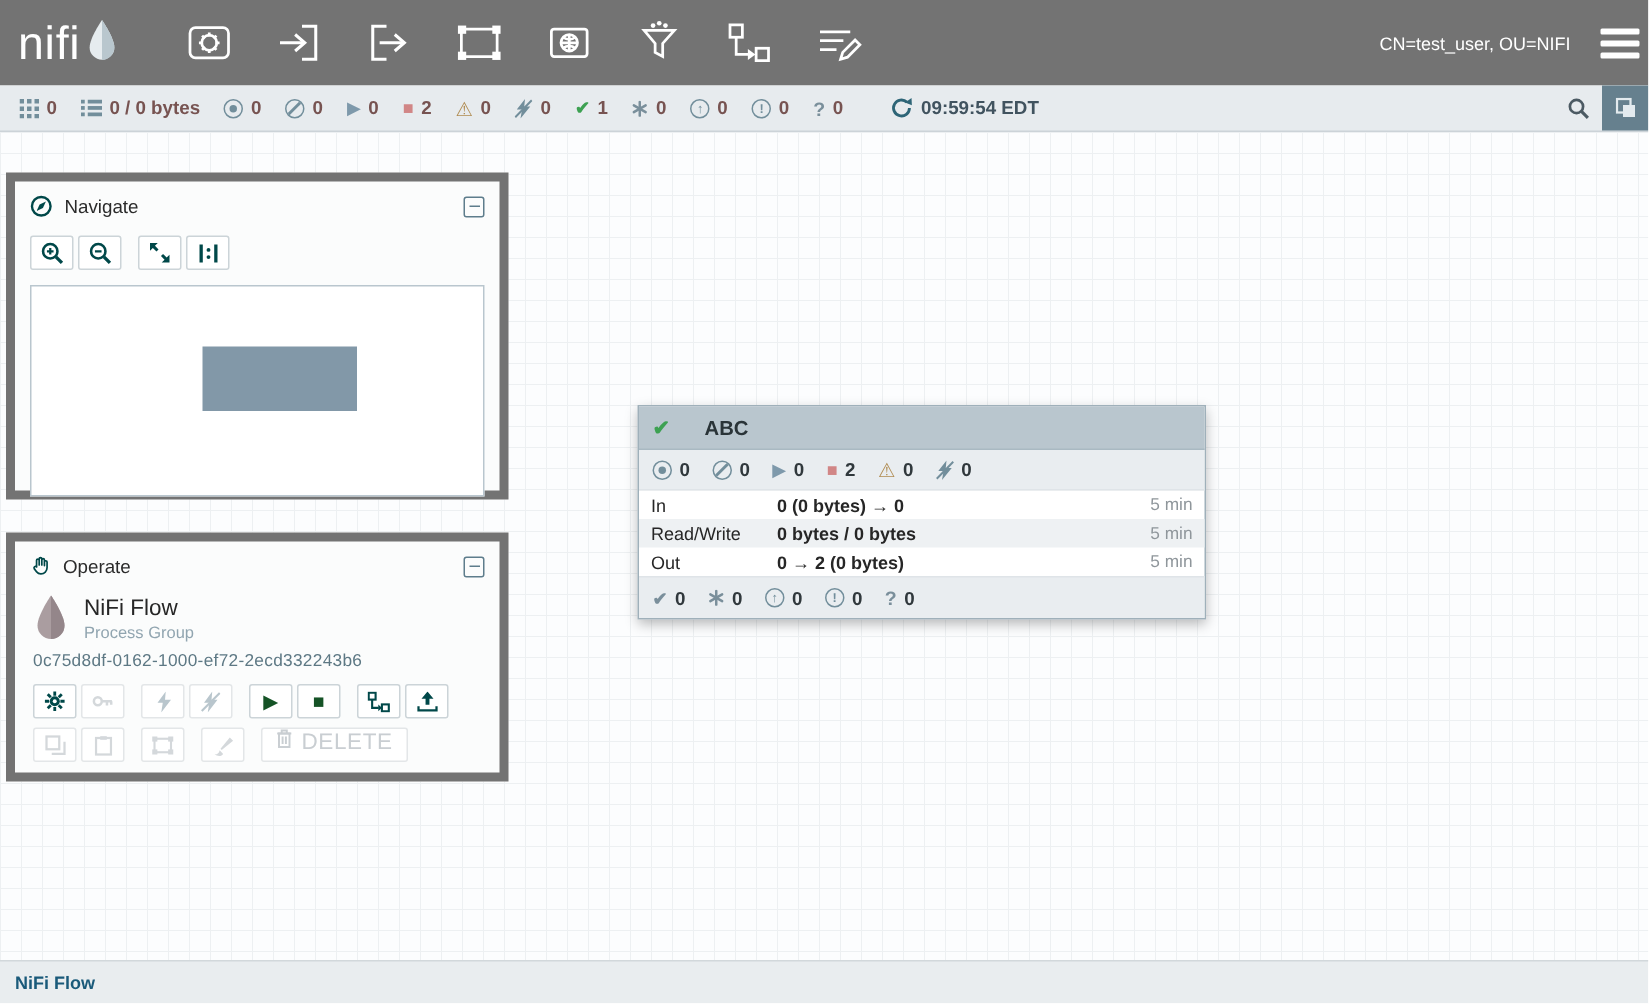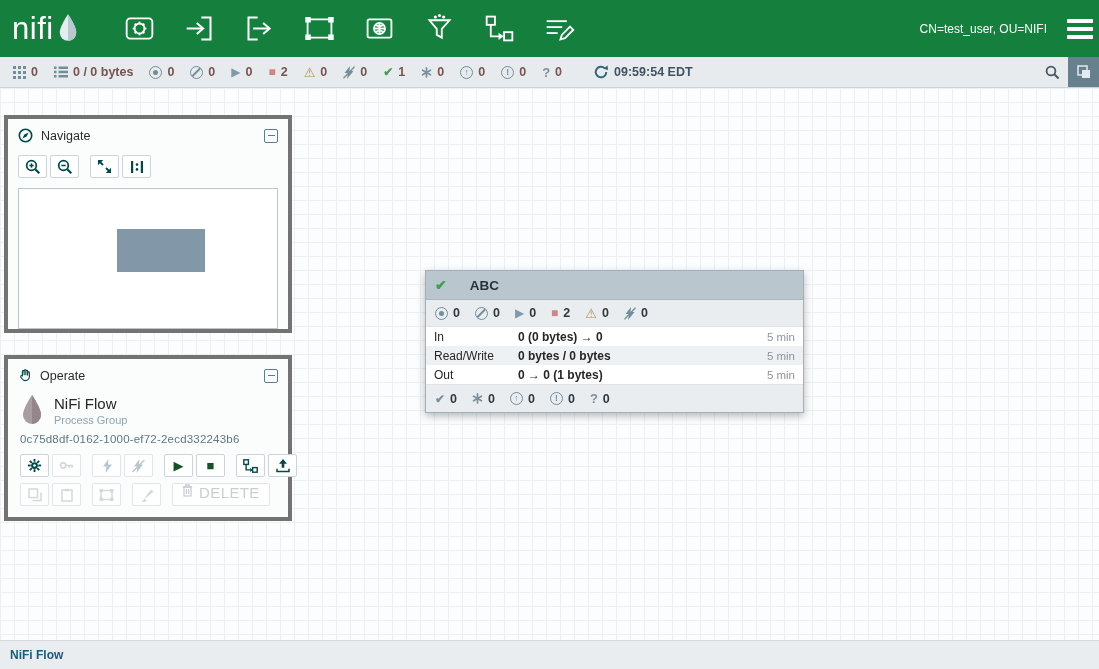--- a/index.html
+++ b/index.html
@@ -1,21 +1,21 @@
 <!DOCTYPE html>
 <html><head>
 <meta charset="utf-8">
 <style>
   *{margin:0;padding:0;box-sizing:border-box}
   html,body{background:#ffffff}
   body{font-family:"Liberation Sans",sans-serif;-webkit-font-smoothing:antialiased}
   .page{position:relative;width:1099px;height:669px;overflow:hidden;background:#fff}
 
   
-  .header{position:absolute;top:0;left:0;right:0;height:57px;background:#15803d;display:flex;align-items:center;z-index:30}
+  .header{position:absolute;top:0;left:0;right:0;height:57px;background:#737373;display:flex;align-items:center;z-index:30}
   .logo{display:flex;align-items:center;padding-left:12px}
   .logo-text{color:#fff;font-size:31px;font-weight:400;letter-spacing:.5px;line-height:1}
   .logo-drop{margin-left:3px;margin-top:2px}
   .components{display:flex;align-items:center;gap:27px;margin-left:44px}
   .comp{display:flex;align-items:center;justify-content:center;cursor:grab}
   .header-right{margin-left:auto;display:flex;align-items:center;gap:18px;padding-right:4px}
   .user{color:#fff;font-size:12px;white-space:nowrap}
   .hamburger{display:flex;flex-direction:column;gap:4px;cursor:pointer;padding:2px}
   .hamburger span{width:26px;height:4px;background:#fff;border-radius:1px}
 
@@ -42,21 +42,21 @@
   .g.check-gray{color:#7a8f9b;font-size:12px;font-weight:700}
   .g.q{color:#7a8f9b;font-size:13px;font-weight:700}
   .g.play-op{color:#155326;font-size:13px}
   .g.stop-op{color:#155326;font-size:13px}
   .cico{position:relative;display:inline-flex;align-items:center;justify-content:center;width:13px;height:13px;border:1.5px solid #728e9b;border-radius:50%;color:#728e9b;font-size:8.5px;font-weight:700;overflow:hidden;flex:0 0 auto}
   .cico .inner{line-height:1}
   .cico.dot::after{content:"";width:5px;height:5px;background:#728e9b;border-radius:50%}
   .cico.slash::after{content:"";position:absolute;left:-1px;top:4.6px;width:13px;height:1.6px;background:#728e9b;transform:rotate(-45deg)}
 
   
-  .panel{position:absolute;width:288px;background:#fbfcfc;border:4px solid #737373;z-index:20}
+  .panel{position:absolute;width:335px;background:#fbfcfc;border:6px solid #737373;z-index:20}
   .panel-header{display:flex;align-items:center;height:33px;padding:0 10px}
   .panel-title{font-size:12.5px;color:#2b2b2b;margin-left:8px}
   .collapse{margin-left:auto;width:14px;height:14px;border:1.5px solid #5e7d8c;border-radius:2px;display:flex;align-items:center;justify-content:center;cursor:pointer}
   .collapse::after{content:"";width:7px;height:1.5px;background:#5e7d8c}
 
   .navigate{left:4px;top:115px;height:218px}
   .nav-tools{display:flex;align-items:center;padding:3px 10px 8px}
   .tool-btn{width:29px;height:23px;background:#fff;border:1px solid #ccd4d8;border-radius:2px;display:flex;align-items:center;justify-content:center;cursor:pointer}
   .jgap{width:3px;flex:0 0 auto}
   .ggap{width:11px;flex:0 0 auto}
@@ -337,21 +337,21 @@
       <span class="pg-value">0 (0 bytes) → 0</span>
       <span class="pg-window">5 min</span>
     </div>
     <div class="pg-row alt">
       <span class="pg-label">Read/Write</span>
       <span class="pg-value">0 bytes / 0 bytes</span>
       <span class="pg-window">5 min</span>
     </div>
     <div class="pg-row">
       <span class="pg-label">Out</span>
-      <span class="pg-value">0 → 0 (1 bytes)</span>
+      <span class="pg-value">0 → 2 (0 bytes)</span>
       <span class="pg-window">5 min</span>
     </div>
     <div class="pg-footer">
       <span class="pg-stat">
         <span class="g check-gray">✔</span>
         <span class="pg-stat-count">0</span>
       </span>
       <span class="pg-stat">
         <svg width="11" height="11" viewBox="0 0 12 12" stroke="#7a8f9b" stroke-width="1.8" stroke-linecap="round">
           <line x1="6" y1="1" x2="6" y2="11"></line>

